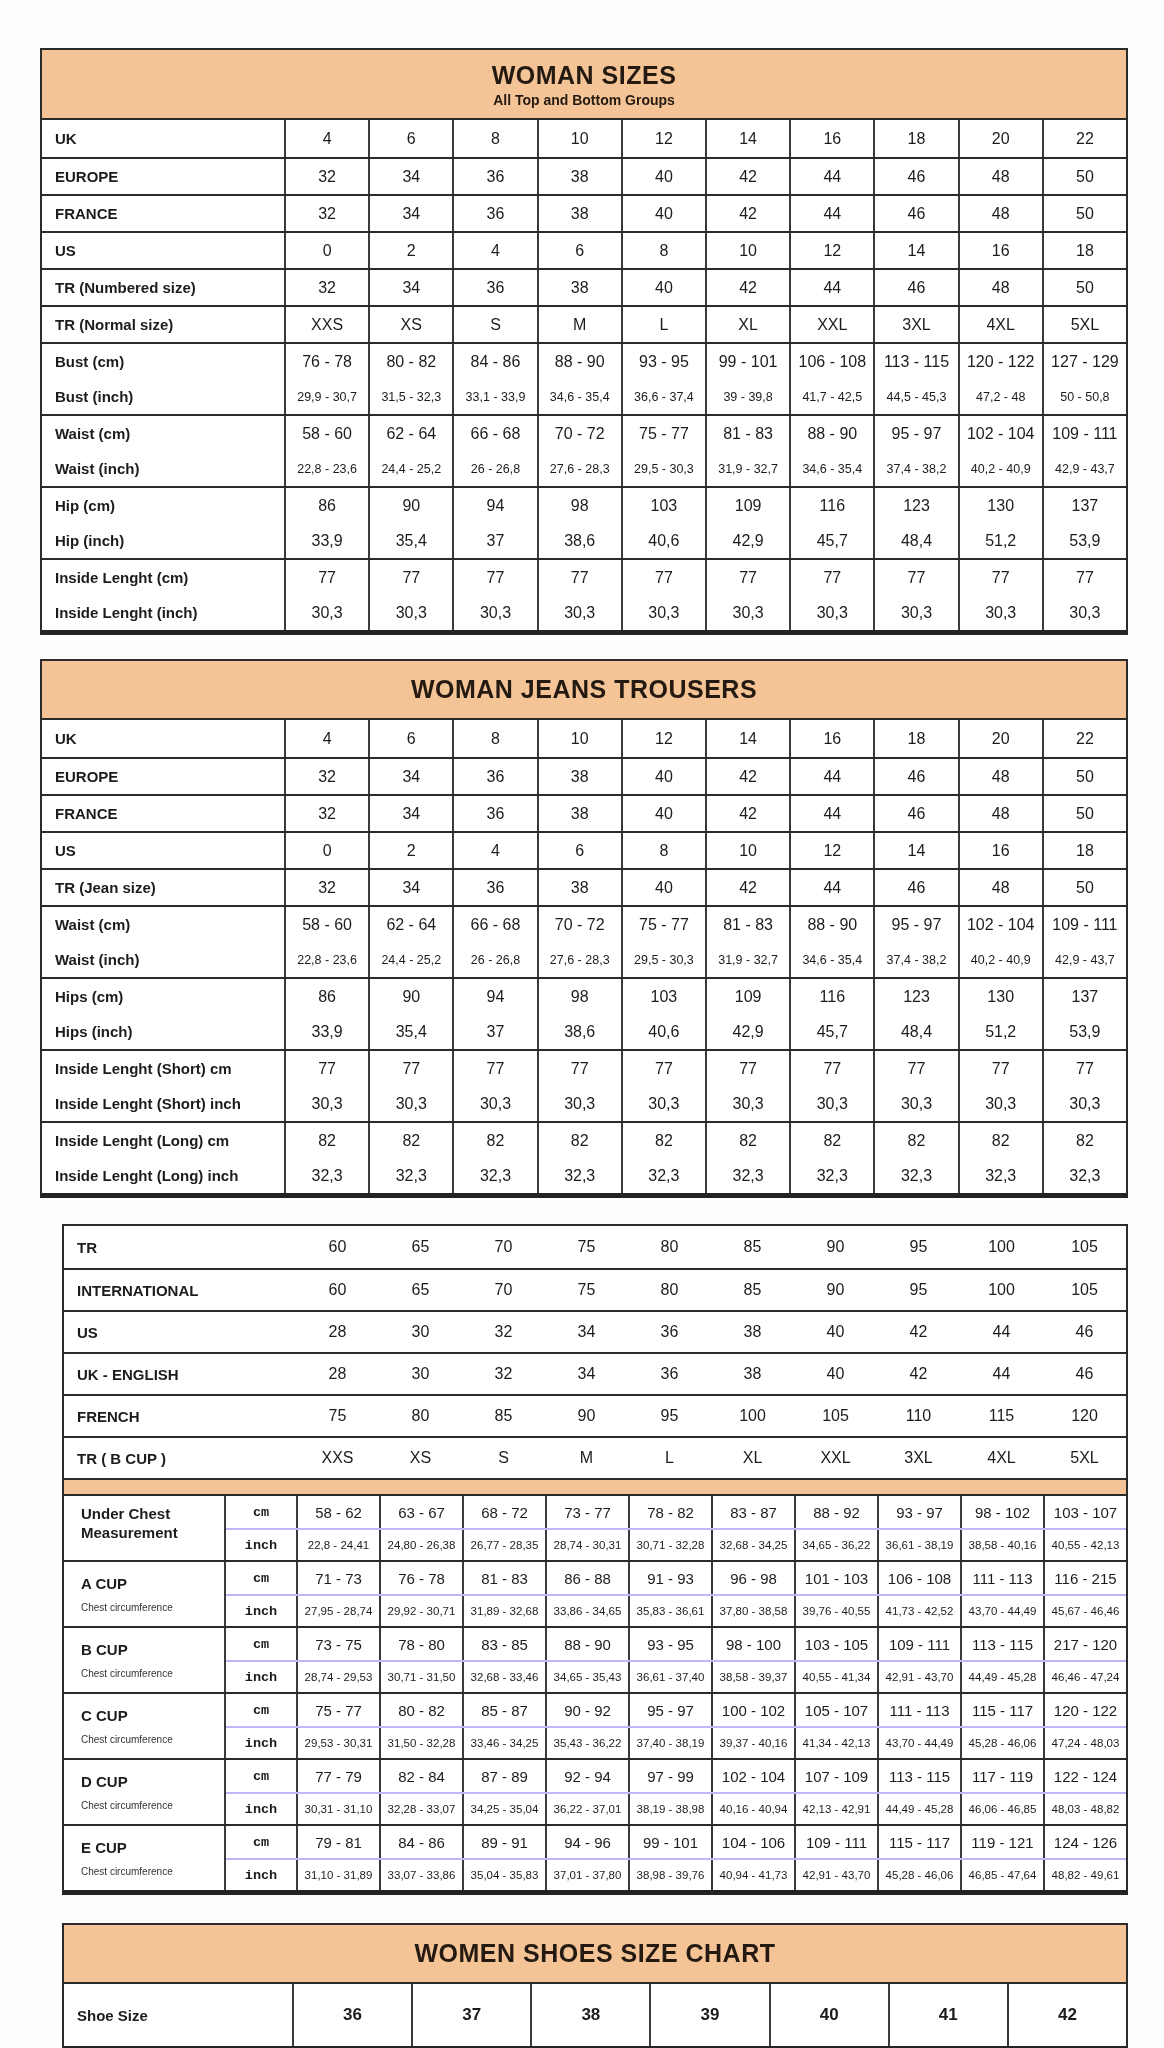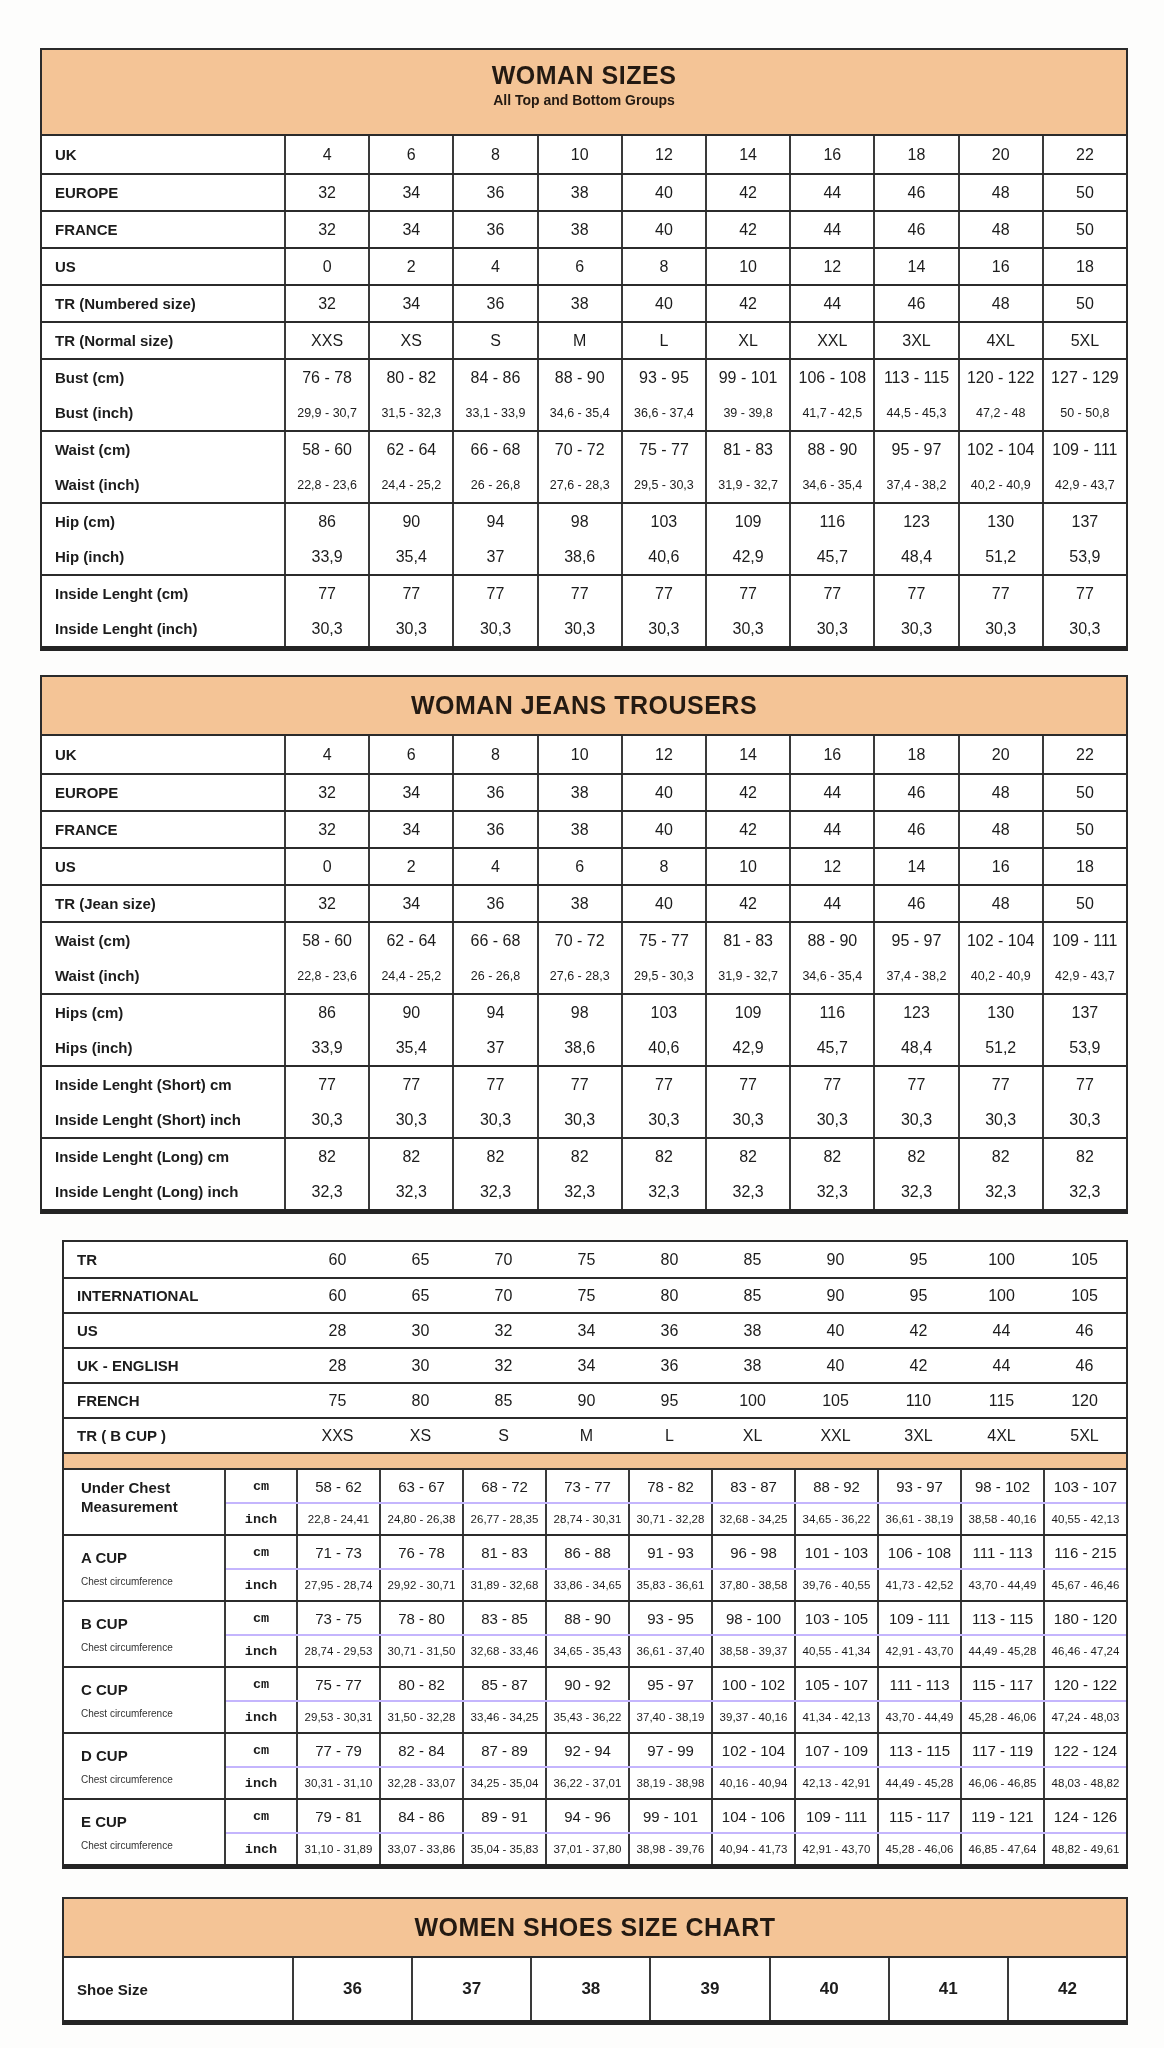--- a/index.html
+++ b/index.html
@@ -8,30 +8,30 @@
   .page { position:relative; width:1164px; height:2048px; }
 
   .tbl { background:#fff; border:2px solid #2b2b2b; border-bottom:5px solid #242424; }
   .t-wide  { margin-left:40px; width:1088px; }
   .t-narrow{ margin-left:62px; width:1066px; }
   #t1 { margin-top:48px; }
   #t2 { margin-top:24px; }
   #t3 { margin-top:26px; }
   #t4 { margin-top:28px; }
 
-  .thead { background:#f4c496; border-bottom:2px solid #2b2b2b; text-align:center; padding:11px 0 26px; }
+  .thead { background:#f4c496; border-bottom:2px solid #2b2b2b; text-align:center; padding:11px 0 10px; }
   .ttitle { font-size:25px; font-weight:bold; letter-spacing:.5px; color:#241a12; }
   .tsub   { font-size:14px; font-weight:bold; margin-top:2px; color:#241a12; }
   .thead.one { padding:14px 0; }
 
   
   .r { display:grid; align-items:stretch; }
   .r-std  { grid-template-columns:242px 1fr; height:37px; }
   .grp .r-std { height:35px; }
-  .r-bra  { grid-template-columns:232px 1fr; height:35px; }
+  .r-bra  { grid-template-columns:232px 1fr; height:42px; }
   .r-shoe { grid-template-columns:228px 1fr; }
   #t4 .r0 { height:62px; }
 
   .rows > * + * { border-top:2px solid #2b2b2b; }
   .grp .r + .r { border-top:none;text-align:right; }
 
   .lbl { display:flex; align-items:center; padding-left:13px; font-size:15px; font-weight:bold; }
   .cells { display:grid; grid-auto-flow:column; grid-auto-columns:1fr; }
   .cells .c { display:flex; align-items:center; justify-content:center; font-size:16px; border-left:2px solid #3a3a3a; }
   .cells.nb .c { border-left:none; }          
@@ -677,21 +677,21 @@
                 <div class="cells">
                   <div class="c">73 - 75</div>
                   <div class="c">78 - 80</div>
                   <div class="c">83 - 85</div>
                   <div class="c">88 - 90</div>
                   <div class="c">93 - 95</div>
                   <div class="c">98 - 100</div>
                   <div class="c">103 - 105</div>
                   <div class="c">109 - 111</div>
                   <div class="c">113 - 115</div>
-                  <div class="c">180 - 120</div>
+                  <div class="c">217 - 120</div>
                 </div>
               </div>
             <div class="brow inch">
                 <div class="bunit">inch</div>
                 <div class="cells">
                   <div class="c">28,74 - 29,53</div>
                   <div class="c">30,71 - 31,50</div>
                   <div class="c">32,68 - 33,46</div>
                   <div class="c">34,65 - 35,43</div>
                   <div class="c">36,61 - 37,40</div>

